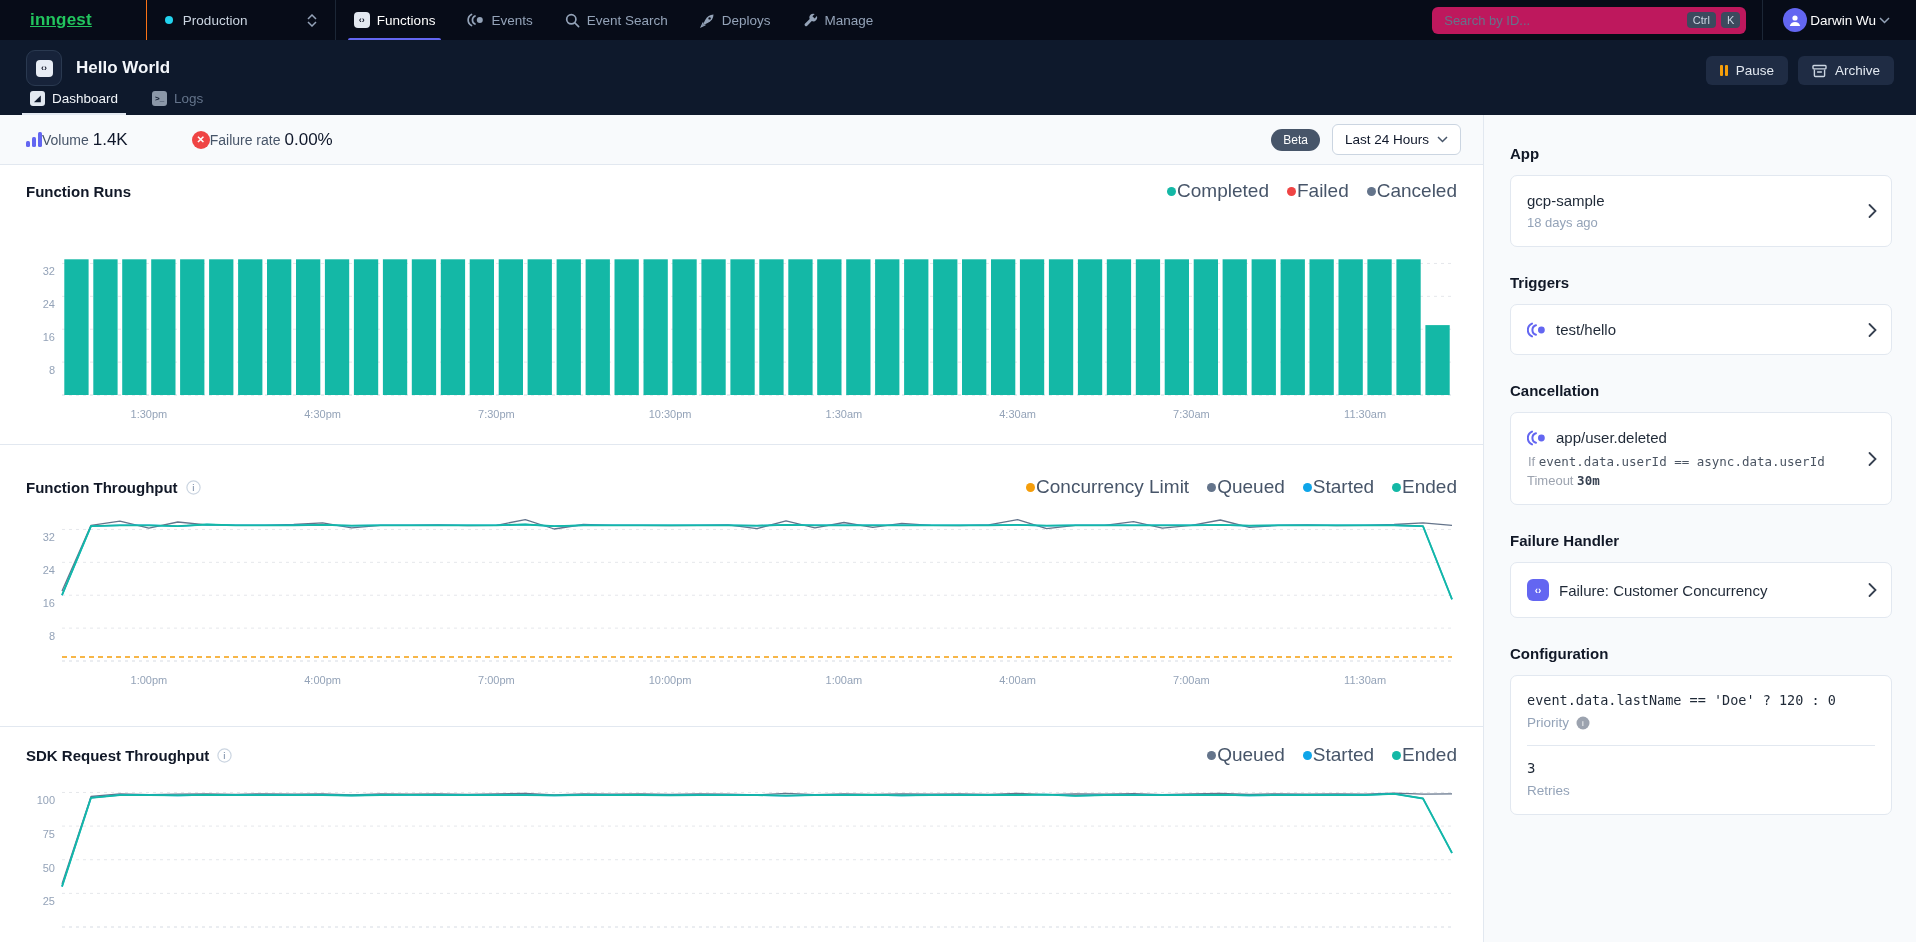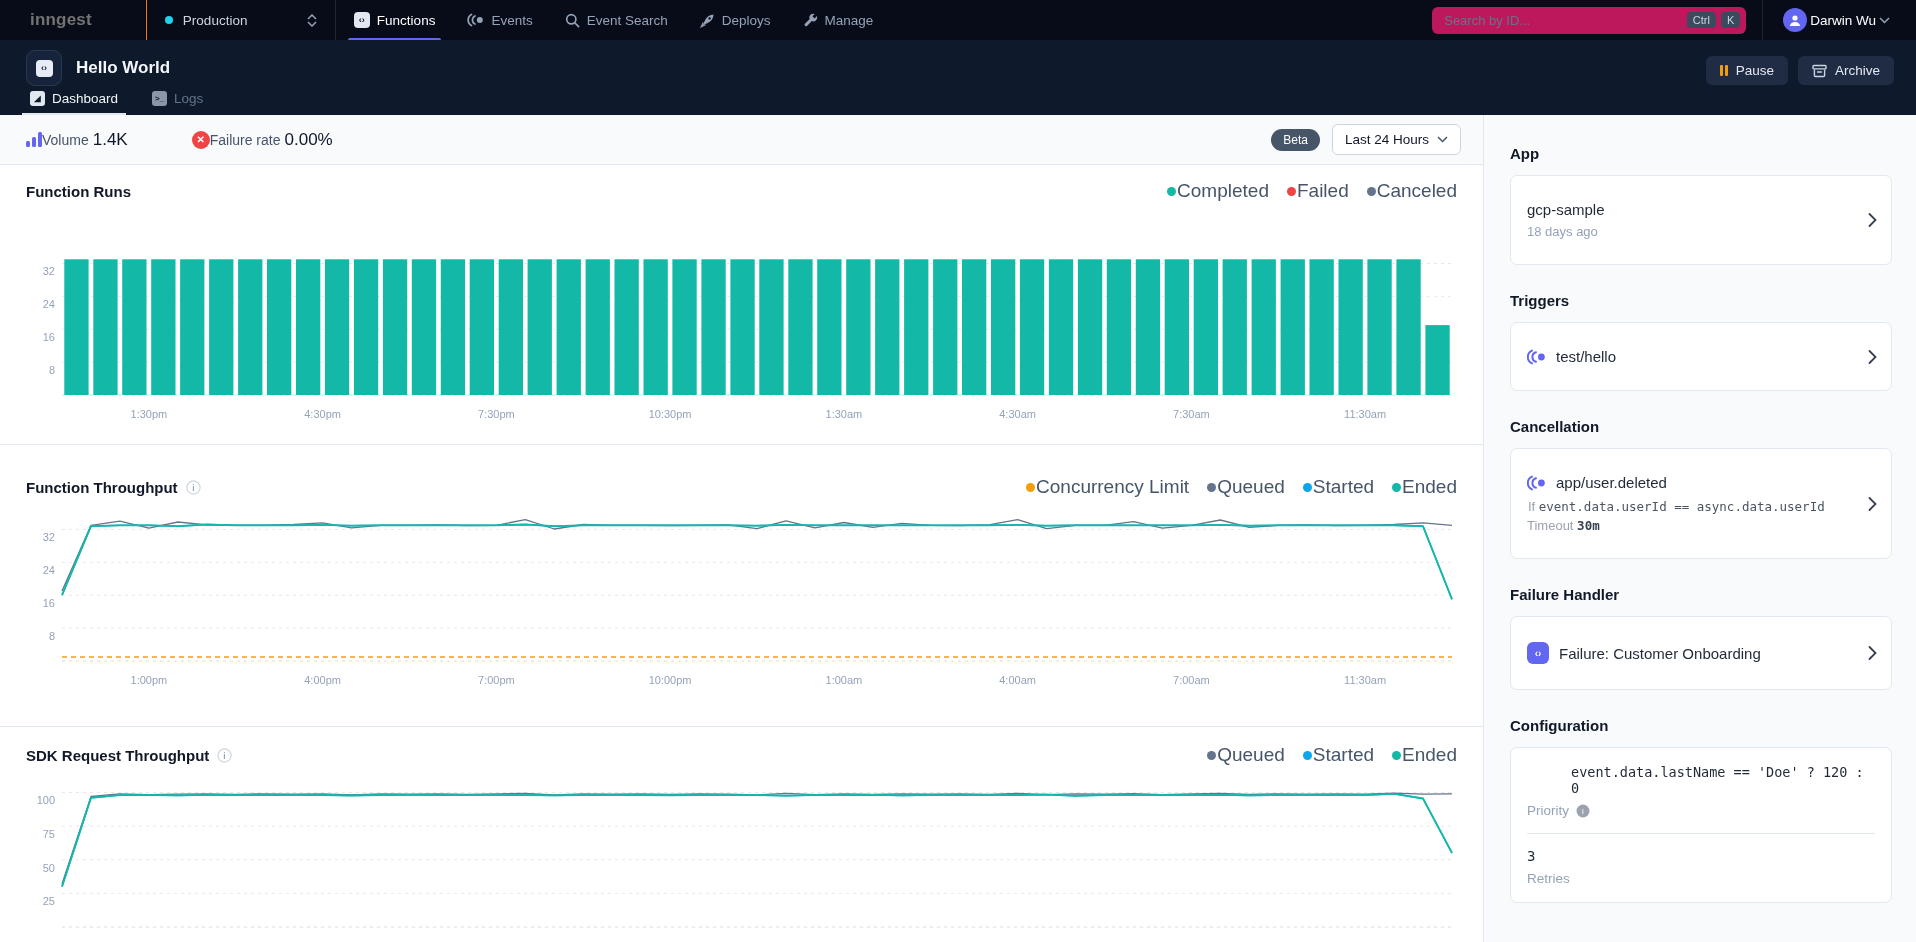--- a/index.html
+++ b/index.html
@@ -3,21 +3,21 @@
 <meta charset="utf-8">
 <style>
   * { margin:0; padding:0; box-sizing:border-box; }
   html,body { width:1916px; height:942px; overflow:hidden; background:#fff;
     font-family:"Liberation Sans", sans-serif; }
   .page { width:1916px; height:942px; display:flex; flex-direction:column; }
 
   
   .topnav { height:40px; background:#070c18; display:flex; align-items:stretch; color:#94a3b8; flex:0 0 40px; }
   .logo-cell { display:flex; align-items:center; padding:0 26px 0 30px; }
-  .logo { color:#737373; font-weight:bold; font-size:17px; letter-spacing:.2px; }
+  .logo { color:#22c55e; font-weight:bold; font-size:17px; letter-spacing:.2px;text-decoration:underline; }
   .env-cell { display:flex; align-items:center; gap:10px; padding:0 18px; border-left:1px solid #f97316; border-right:1px solid #1c2736; min-width:190px; position:relative; cursor:pointer;margin-left:28px; }
   .env-dot { width:8px; height:8px; border-radius:50%; background:#22d3ee; }
   .env-label { color:#cbd5e1; font-size:13.5px; flex:1; }
   .updown { display:flex; flex-direction:column; gap:1px; }
   .nav-tabs { display:flex; align-items:stretch; margin-left:2px; }
   .nav-tab { display:flex; align-items:center; gap:7px; padding:0 16px; font-size:13.5px; color:#94a3b8; position:relative; cursor:pointer; }
   .nav-tab.active { color:#fff; }
   .nav-tab.active::after { content:""; position:absolute; left:10px; right:10px; bottom:0; height:2px; background:#6366f1; border-radius:2px 2px 0 0; }
   .fn-glyph { width:16px; height:16px; border-radius:4px; background:#e2e8f0; color:#0b1021; font-size:9px; font-weight:bold; display:flex; align-items:center; justify-content:center; }
   .topnav-right { margin-left:auto; display:flex; align-items:center; }
@@ -75,33 +75,33 @@
   .legend-dot { width:9px; height:9px; border-radius:50%; }
   .sec1 .chart-wrap { margin-top:34px; }
   .sec2 .chart-wrap { margin-top:4px; }
   .sec3 .chart-wrap { margin-top:2px; }
   svg { font-family:"Liberation Sans", sans-serif; display:block; }
 
   
   .sidebar { flex:1; background:#f8fafc; padding:30px 24px 0 26px; overflow:hidden; }
   .side-section { margin-bottom:27px; }
   .side-heading { font-size:15px; font-weight:bold; color:#111827; margin-bottom:13px; }
-  .card { background:#fff; border:1px solid #e2e8f0; border-radius:7px; padding:25px 16px; position:relative; cursor:pointer; }
+  .card { background:#fff; border:1px solid #e2e8f0; border-radius:7px; padding:16px 16px; position:relative; cursor:pointer; }
   .card .chev { position:absolute; right:14px; top:50%; transform:translateY(-50%); }
   .card-name { font-size:15px; color:#1f2937; }
   .card-meta { font-size:13px; color:#94a3b8; margin-top:6px; }
   .icon-row { display:flex; align-items:center; gap:10px; }
   .mono { font-family:"DejaVu Sans Mono", monospace; }
   .cond-line { margin-top:8px; margin-left:1px; font-size:12.5px; color:#4b5563; }
   .cond-line .dim, .kv .dim { color:#9ca3af; font-family:"Liberation Sans",sans-serif; font-size:13px; }
   .kv { margin-top:4px; font-size:13px; }
   .kv .mono { color:#374151; font-size:12.5px;font-weight:bold; }
   .code-icon-sq { width:22px; height:22px; border-radius:6px; background:#6366f1; color:#fff; font-size:10px; font-weight:bold; display:flex; align-items:center; justify-content:center; }
   .config-card { padding:16px; cursor:default; }
-  .config-expr { font-size:13.5px; color:#1f2937;margin-left:44px; }
+  .config-expr { font-size:13.5px; color:#1f2937; }
   .config-label { display:flex; align-items:center; gap:7px; color:#94a3b8; font-size:13.5px; margin-top:7px; }
   .config-div { border-top:1px solid #e2e8f0; margin:15px 0 14px; }
   .retries-val { font-size:14px; color:#1f2937; }
 </style>
 </head>
 <body>
 
 <div class="page">
 
   <nav class="topnav">
@@ -498,21 +498,21 @@
               <polyline points="1.5,1.5 7.5,7.5 1.5,13.5" fill="none" stroke="#374151" stroke-width="1.8" stroke-linecap="round"></polyline>
             </svg>
         </div>
       </div>
 
       <div class="side-section">
         <div class="side-heading">Failure Handler</div>
         <div class="card">
           <div class="icon-row">
             <span class="code-icon-sq">‹›</span>
-            <span class="card-name">Failure: Customer Onboarding</span>
+            <span class="card-name">Failure: Customer Concurrency</span>
           </div>
           <svg class="chev" width="9" height="15" viewBox="0 0 9 15">
               <polyline points="1.5,1.5 7.5,7.5 1.5,13.5" fill="none" stroke="#374151" stroke-width="1.8" stroke-linecap="round"></polyline>
             </svg>
         </div>
       </div>
 
       <div class="side-section">
         <div class="side-heading">Configuration</div>
         <div class="card config-card">

